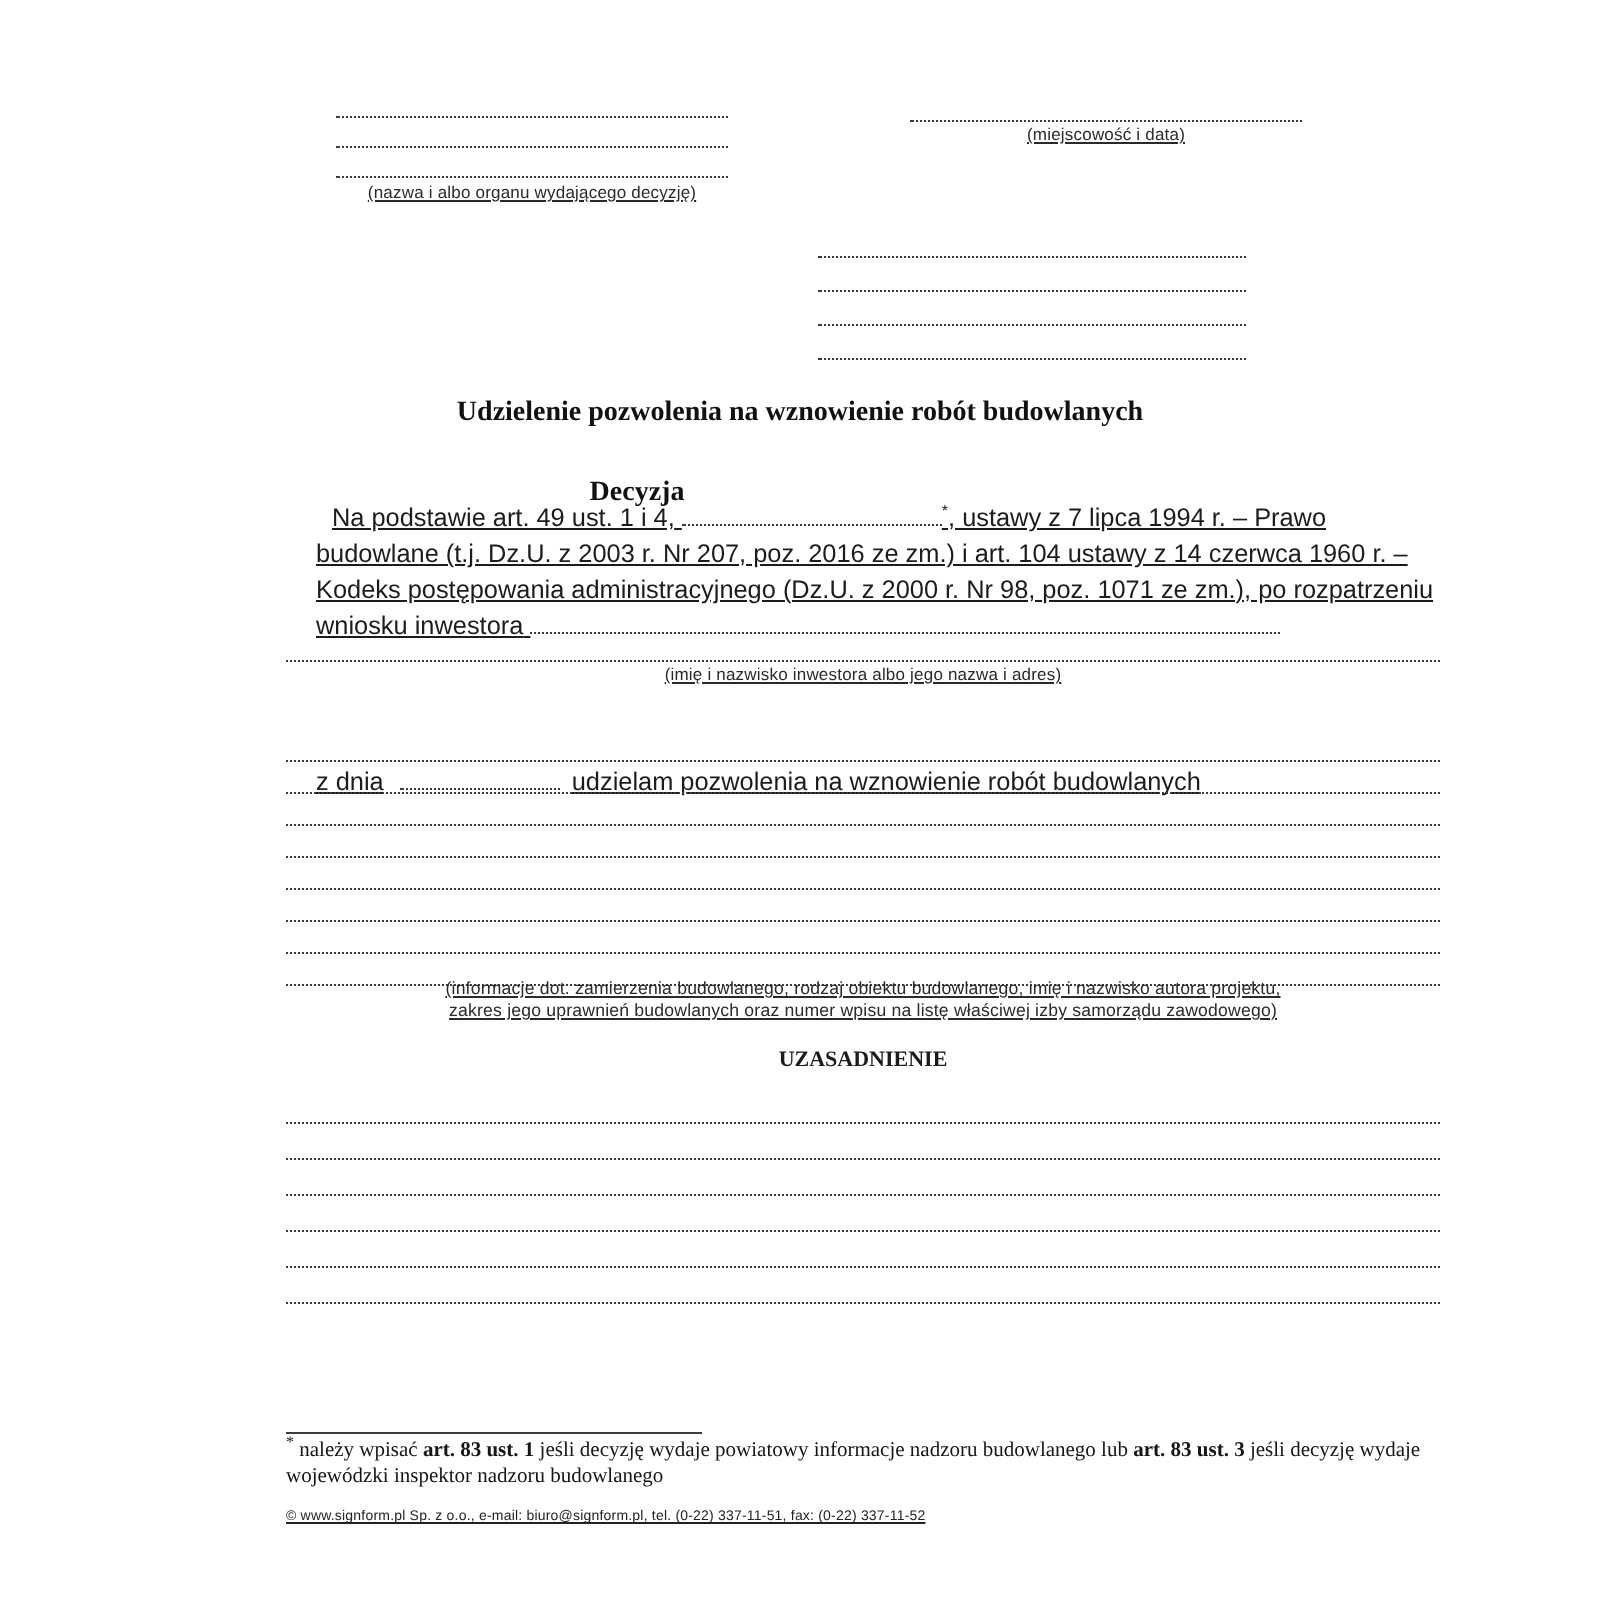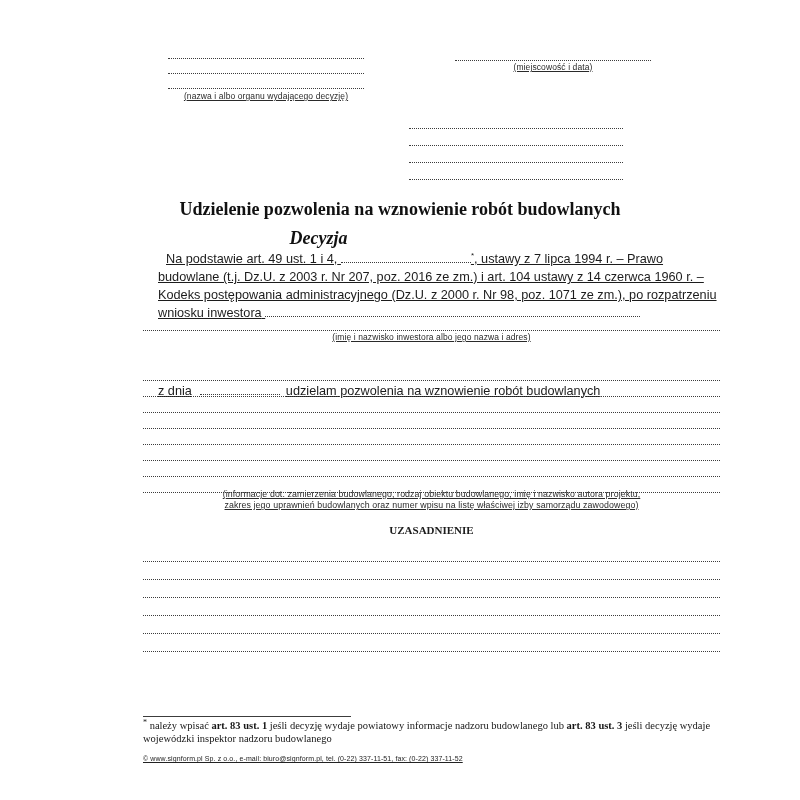--- a/index.html
+++ b/index.html
@@ -5,32 +5,32 @@
   html,body{margin:0;padding:0;background:#ffffff;}
   #page{position:relative;width:800px;height:800px;background:#ffffff;overflow:hidden;
         color:#1c1c1c;-webkit-font-smoothing:antialiased;}
   .abs{position:absolute;}
   .dl{border-bottom:1px dotted #3c3c3c;}
   .blank{display:inline-block;border-bottom:1px dotted #3c3c3c;height:11px;vertical-align:baseline;}
   .sans{font-family:"Liberation Sans","DejaVu Sans",sans-serif;text-decoration:underline;}
   .serif{font-family:"Liberation Serif","DejaVu Serif",serif;}
   .caption{font-size:8.5px;color:#2a2a2a;text-align:center;letter-spacing:0.1px;}
   .center{text-align:center;}
-  .heading{font-weight:bold;font-size:18px;color:#111;}
+  .heading{font-weight:bold;font-size:14px;color:#111;}
   sup.marker{font-size:8px;vertical-align:super;line-height:0;}
   #issuer-block{left:168px;top:44px;width:196px;}
   #issuer-block .dl{height:14px;}
   #issuer-block .caption{margin-top:2px;}
   #place-date-block{left:455px;top:46px;width:196px;}
   #place-date-block .dl{height:14px;}
   #place-date-block .caption{margin-top:1px;}
   #ref-lines{left:409px;top:112px;width:214px;}
   #ref-lines .dl{height:16px;}
   #doc-title{left:0;top:199px;width:800px;}
-  #doc-subtitle{left:0;top:228px;width:637px;font-style:italic;}
+  #doc-subtitle{left:0;top:239px;width:637px;}
   #body-par{left:145px;top:250px;width:580px;font-size:12.7px;line-height:18px;text-indent:8px;padding-left:13px;box-sizing:border-box;}
   #body-par .blank1{width:130px;}
   #body-par .blank2{width:375px;}
   #investor-line{left:143px;top:316px;width:577px;height:14px;}
   #investor-caption{left:143px;top:332px;width:577px;}
   #decision-line{left:158px;top:351px;font-size:12.7px;margin-top:32px;}
   #decision-line .blank{width:80px;margin:0 6px 0 8px;}
   #details-lines{left:143px;top:365px;width:577px;}
   #details-lines .dl{height:15px;}
   #details-caption{left:143px;top:489px;width:577px;font-size:8.8px;line-height:11px;}

